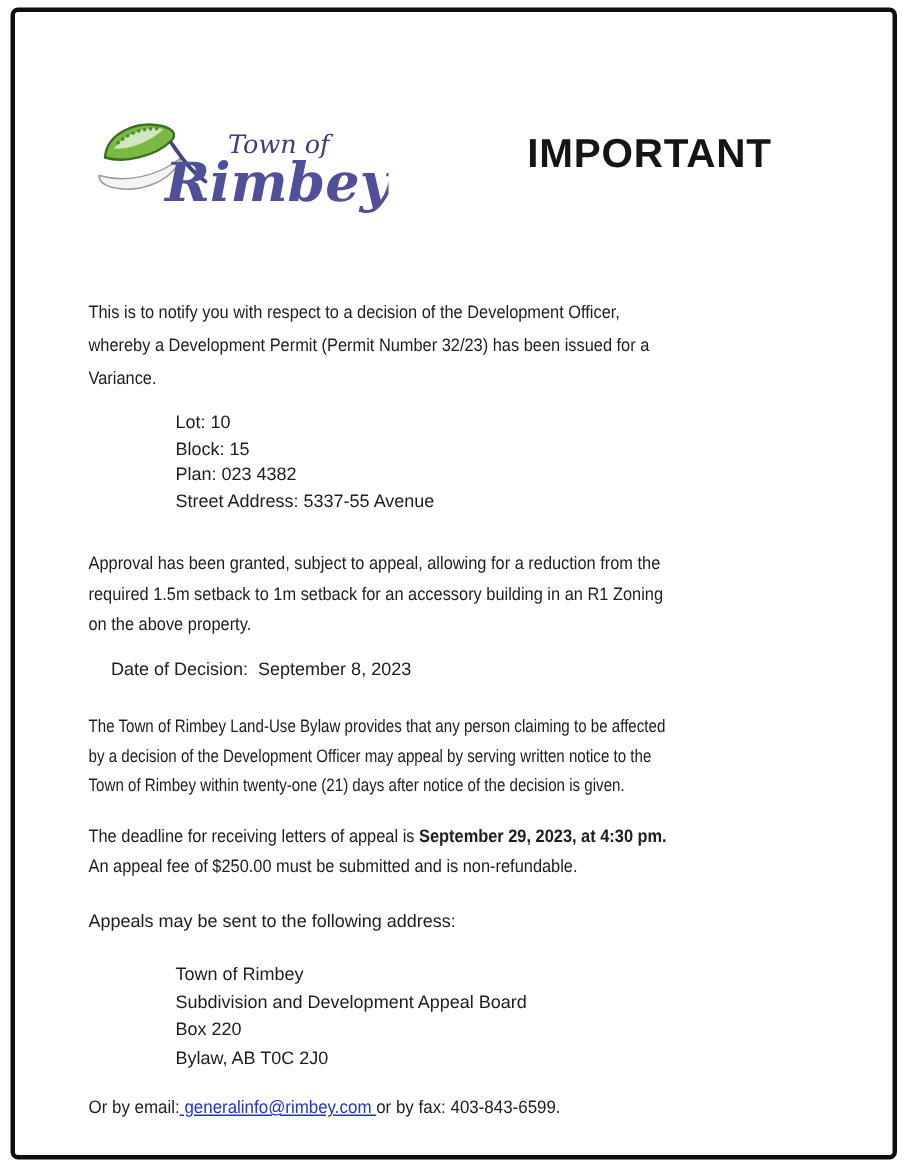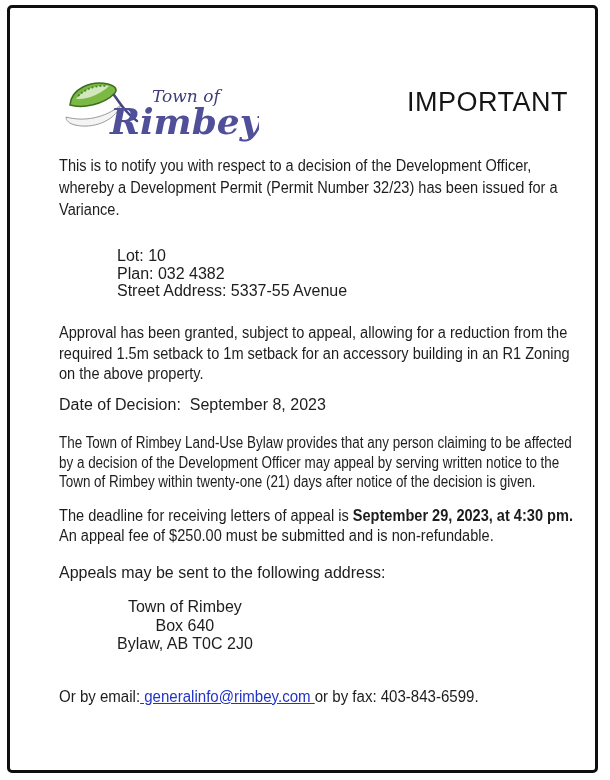--- a/index.html
+++ b/index.html
@@ -10,35 +10,35 @@
     font-family:"Liberation Sans",sans-serif;
     color:#1d1d1d;
     overflow:hidden;
   }
   .frame{
     position:absolute;left:7px;top:5px;
     width:585px;height:762px;
     border:3px solid #0e0e0e;
     border-radius:5px;
   }
-  .block{position:absolute;font-size:16px;color:#1d1d1d;}
+  .block{position:absolute;font-size:12px;color:#1d1d1d;margin-top:42px;}
   .line{white-space:pre;line-height:inherit;transform-origin:0 50%;}
   .lh22 .line{line-height:22px;}
   .lh21 .line{line-height:21px;}
   .lh20 .line{line-height:20.5px;}
   .lh19 .line{line-height:19.5px;}
-  .lh18 .line{line-height:18.5px;text-align:center;}
+  .lh18 .line{line-height:18.5px;}
   .lh17 .line{line-height:17.5px;}
   .sq1{transform:scaleX(0.91);}
   .sq2{transform:scaleX(0.84);}
   .sq3{transform:scaleX(0.94);}
   .bold{font-weight:bold;}
   .title{
-    position:absolute;left:338px;top:86px;width:230px;
-    text-align:right;font-size:27px;font-weight:normal;
+    position:absolute;left:318px;top:86px;width:230px;
+    text-align:center;font-size:27px;font-weight:bold;
     line-height:33px;color:#151515;letter-spacing:0.5px;
   }
   .email-link{
     color:#2234c8;text-decoration:underline;cursor:pointer;
   }
   .logo{position:absolute;left:64px;top:76px;}
   .logo text{font-family:"DejaVu Serif",serif;font-style:italic;}
 </style>
 </head>
 <body>
@@ -61,53 +61,55 @@
   <div class="title">
     <div>IMPORTANT</div>
   </div>
 
   <div class="block lh22" style="left:59px;top:155px;">
     <div class="line sq1">This is to notify you with respect to a decision of the Development Officer,</div>
     <div class="line sq1">whereby a Development Permit (Permit Number 32/23) has been issued for a</div>
     <div class="line sq1">Variance.</div>
   </div>
 
-  <div class="block lh17" style="left:117px;top:247px;">
+  <div class="block lh17" style="left:117px;top:231px;">
     <div class="line">Lot: 10</div>
-    <div class="line">Plan: 032 4382</div>
+    <div class="line">Block: 15</div>
+    <div class="line">Plan: 023 4382</div>
     <div class="line">Street Address: 5337-55 Avenue</div>
   </div>
 
   <div class="block lh20" style="left:59px;top:323px;">
     <div class="line sq1">Approval has been granted, subject to appeal, allowing for a reduction from the</div>
     <div class="line sq1">required 1.5m setback to 1m setback for an accessory building in an R1 Zoning</div>
     <div class="line sq1">on the above property.</div>
   </div>
 
-  <div class="block lh21" style="left:59px;top:394px;">
+  <div class="block lh21" style="left:74px;top:394px;">
     <div class="line">Date of Decision:  September 8, 2023</div>
   </div>
 
   <div class="block lh19" style="left:59px;top:433px;">
     <div class="line sq2">The Town of Rimbey Land-Use Bylaw provides that any person claiming to be affected</div>
     <div class="line sq2">by a decision of the Development Officer may appeal by serving written notice to the</div>
     <div class="line sq2">Town of Rimbey within twenty-one (21) days after notice of the decision is given.</div>
   </div>
 
   <div class="block lh19" style="left:59px;top:506px;">
     <div class="line sq1"><span>The deadline for receiving letters of appeal is </span><span class="bold">September 29, 2023, at 4:30 pm.</span></div>
     <div class="line sq1">An appeal fee of $250.00 must be submitted and is non-refundable.</div>
   </div>
 
   <div class="block lh21" style="left:59px;top:562px;">
     <div class="line">Appeals may be sent to the following address:</div>
   </div>
 
   <div class="block lh18" style="left:117px;top:598px;">
     <div class="line">Town of Rimbey</div>
-    <div class="line">Box 640</div>
+    <div class="line">Subdivision and Development Appeal Board</div>
+    <div class="line">Box 220</div>
     <div class="line">Bylaw, AB T0C 2J0</div>
   </div>
 
   <div class="block lh21" style="left:59px;top:686px;">
     <div class="line sq3"><span>Or by email:</span><a class="email-link"> generalinfo@rimbey.com </a><span>or by fax: 403-843-6599.</span></div>
   </div>
 </div>
 
 </body></html>

